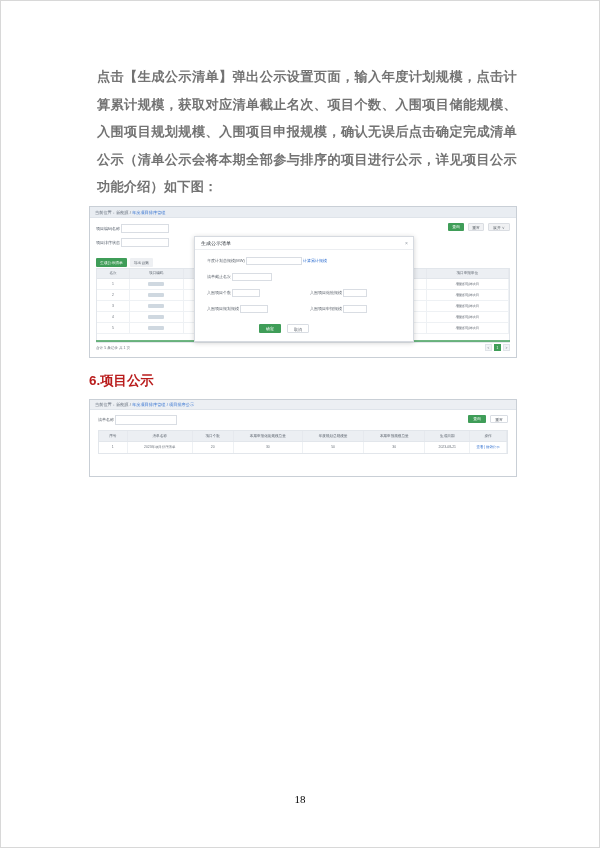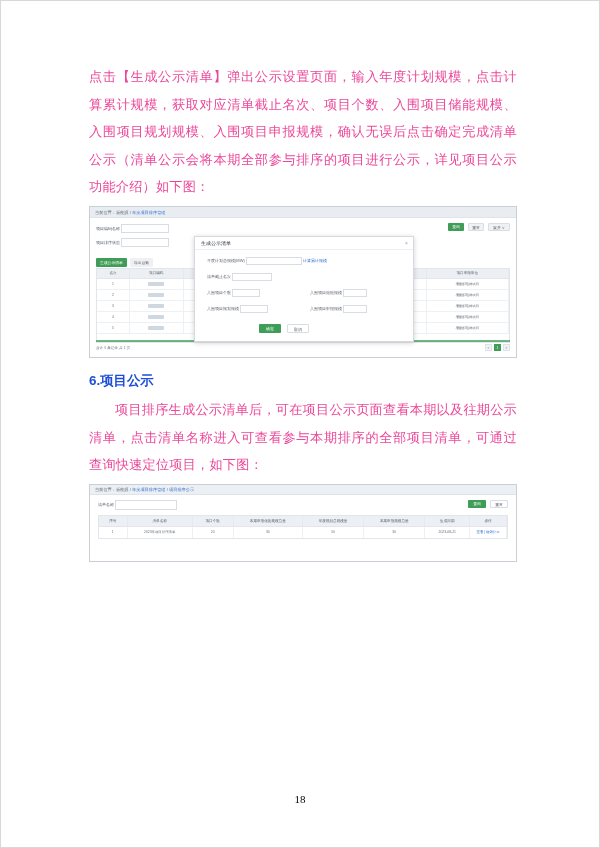--- a/index.html
+++ b/index.html
@@ -20,37 +20,38 @@
     margin: 0 auto;
     border: 1px solid #d8d8d8;
   }
   .content {
     position: absolute;
     left: 88px;
     top: 62px;
     width: 428px;
   }
   p.para {
-    margin: 0 0 2px 0;
+    margin: 0 0 2px 8px;
     font-size: 13.2px;
     line-height: 27.5px;
     letter-spacing: 0.2px;
     text-align: justify;
     text-justify: inter-ideograph;
-    color: #ec4899;
+    color: #737373;
+    font-weight: bold;
   }
   p.indent {
     text-indent: 26px;
   }
   h2.heading {
     margin: 9px 0 2px 0;
     font-size: 13.4px;
     line-height: 27.5px;
     font-weight: bold;
-    color: #1d4ed8;
+    color: #b91c1c;
     font-family: "Liberation Sans", sans-serif;
   }
   .figure {
     margin: 5px 0 6px 0;
   }
 
   
   .shot1 {
     position: relative;
     width: 428px;
@@ -513,21 +514,20 @@
             </div>
           </div>
 
         </div>
       </div>
     </div>
 
 
     <h2 class="heading">6.项目公示</h2>
 
-    <p class="para indent">项目排序生成公示清单后，可在项目公示页面查看本期以及往期公示清单，点击清单名称进入可查看参与本期排序的全部项目清单，可通过查询快速定位项目，如下图：</p>
 
     <div class="figure">
       <div class="shot2">
 
         <div class="s2-crumb">
           <span>当前位置：新能源 /</span>
           <span class="cblue">年度项目排序管理 /</span>
           <span class="cblue">项目排序公示</span>
         </div>
 

